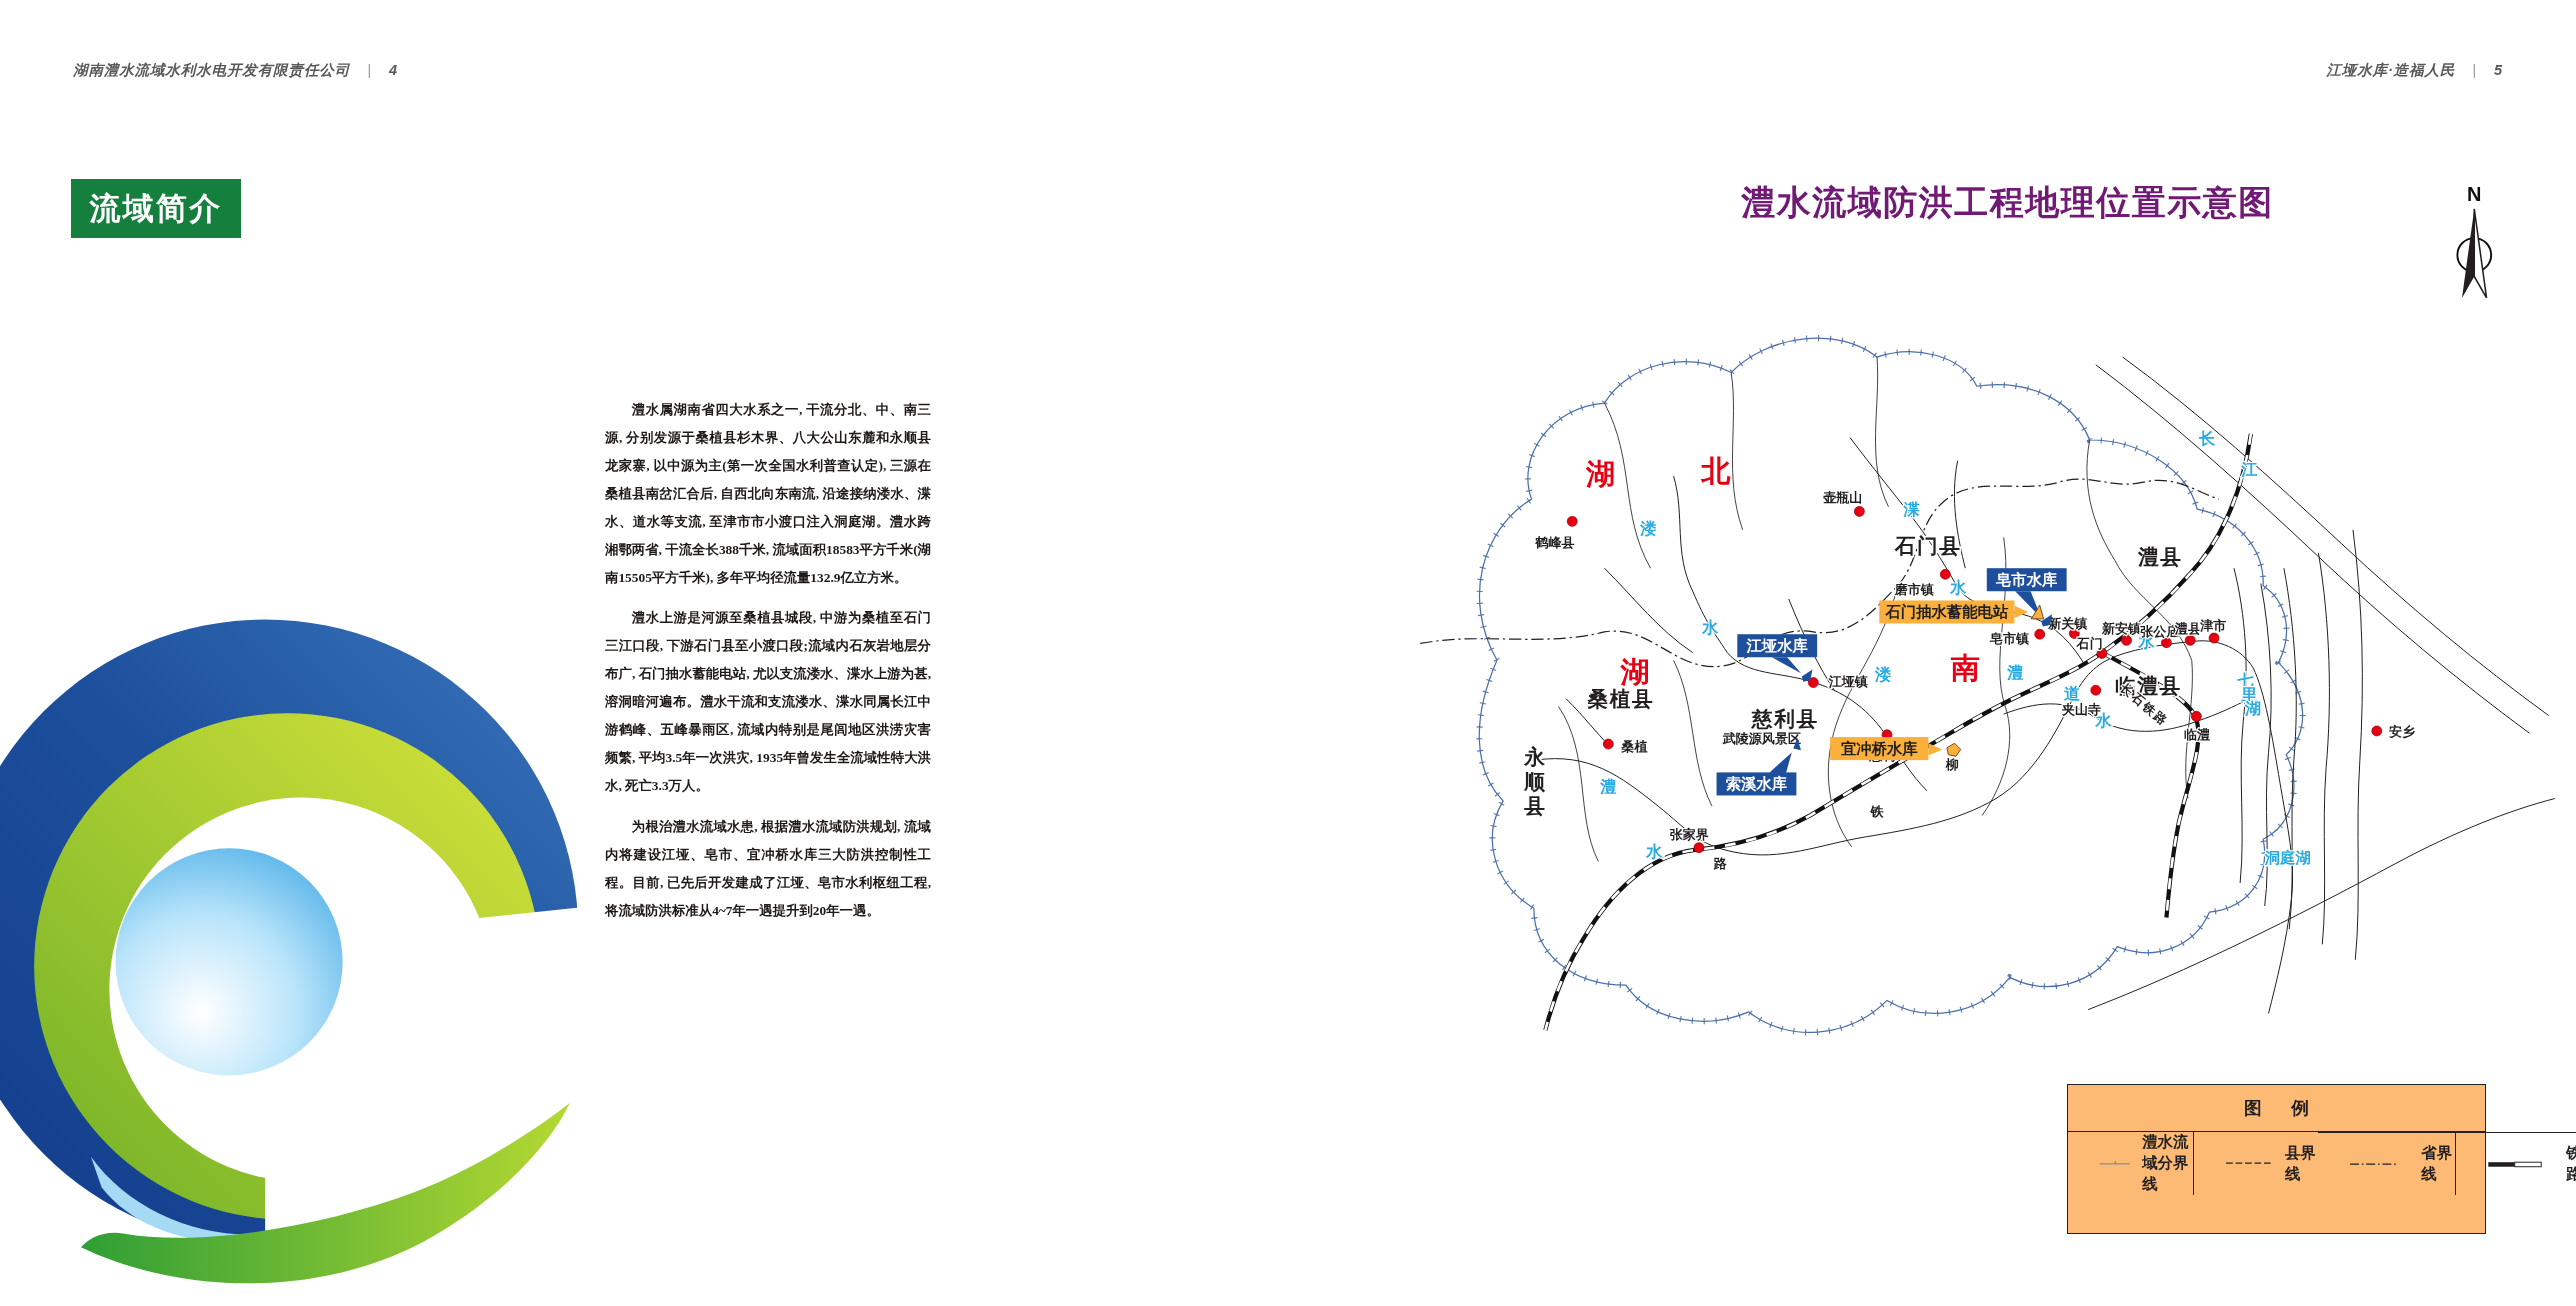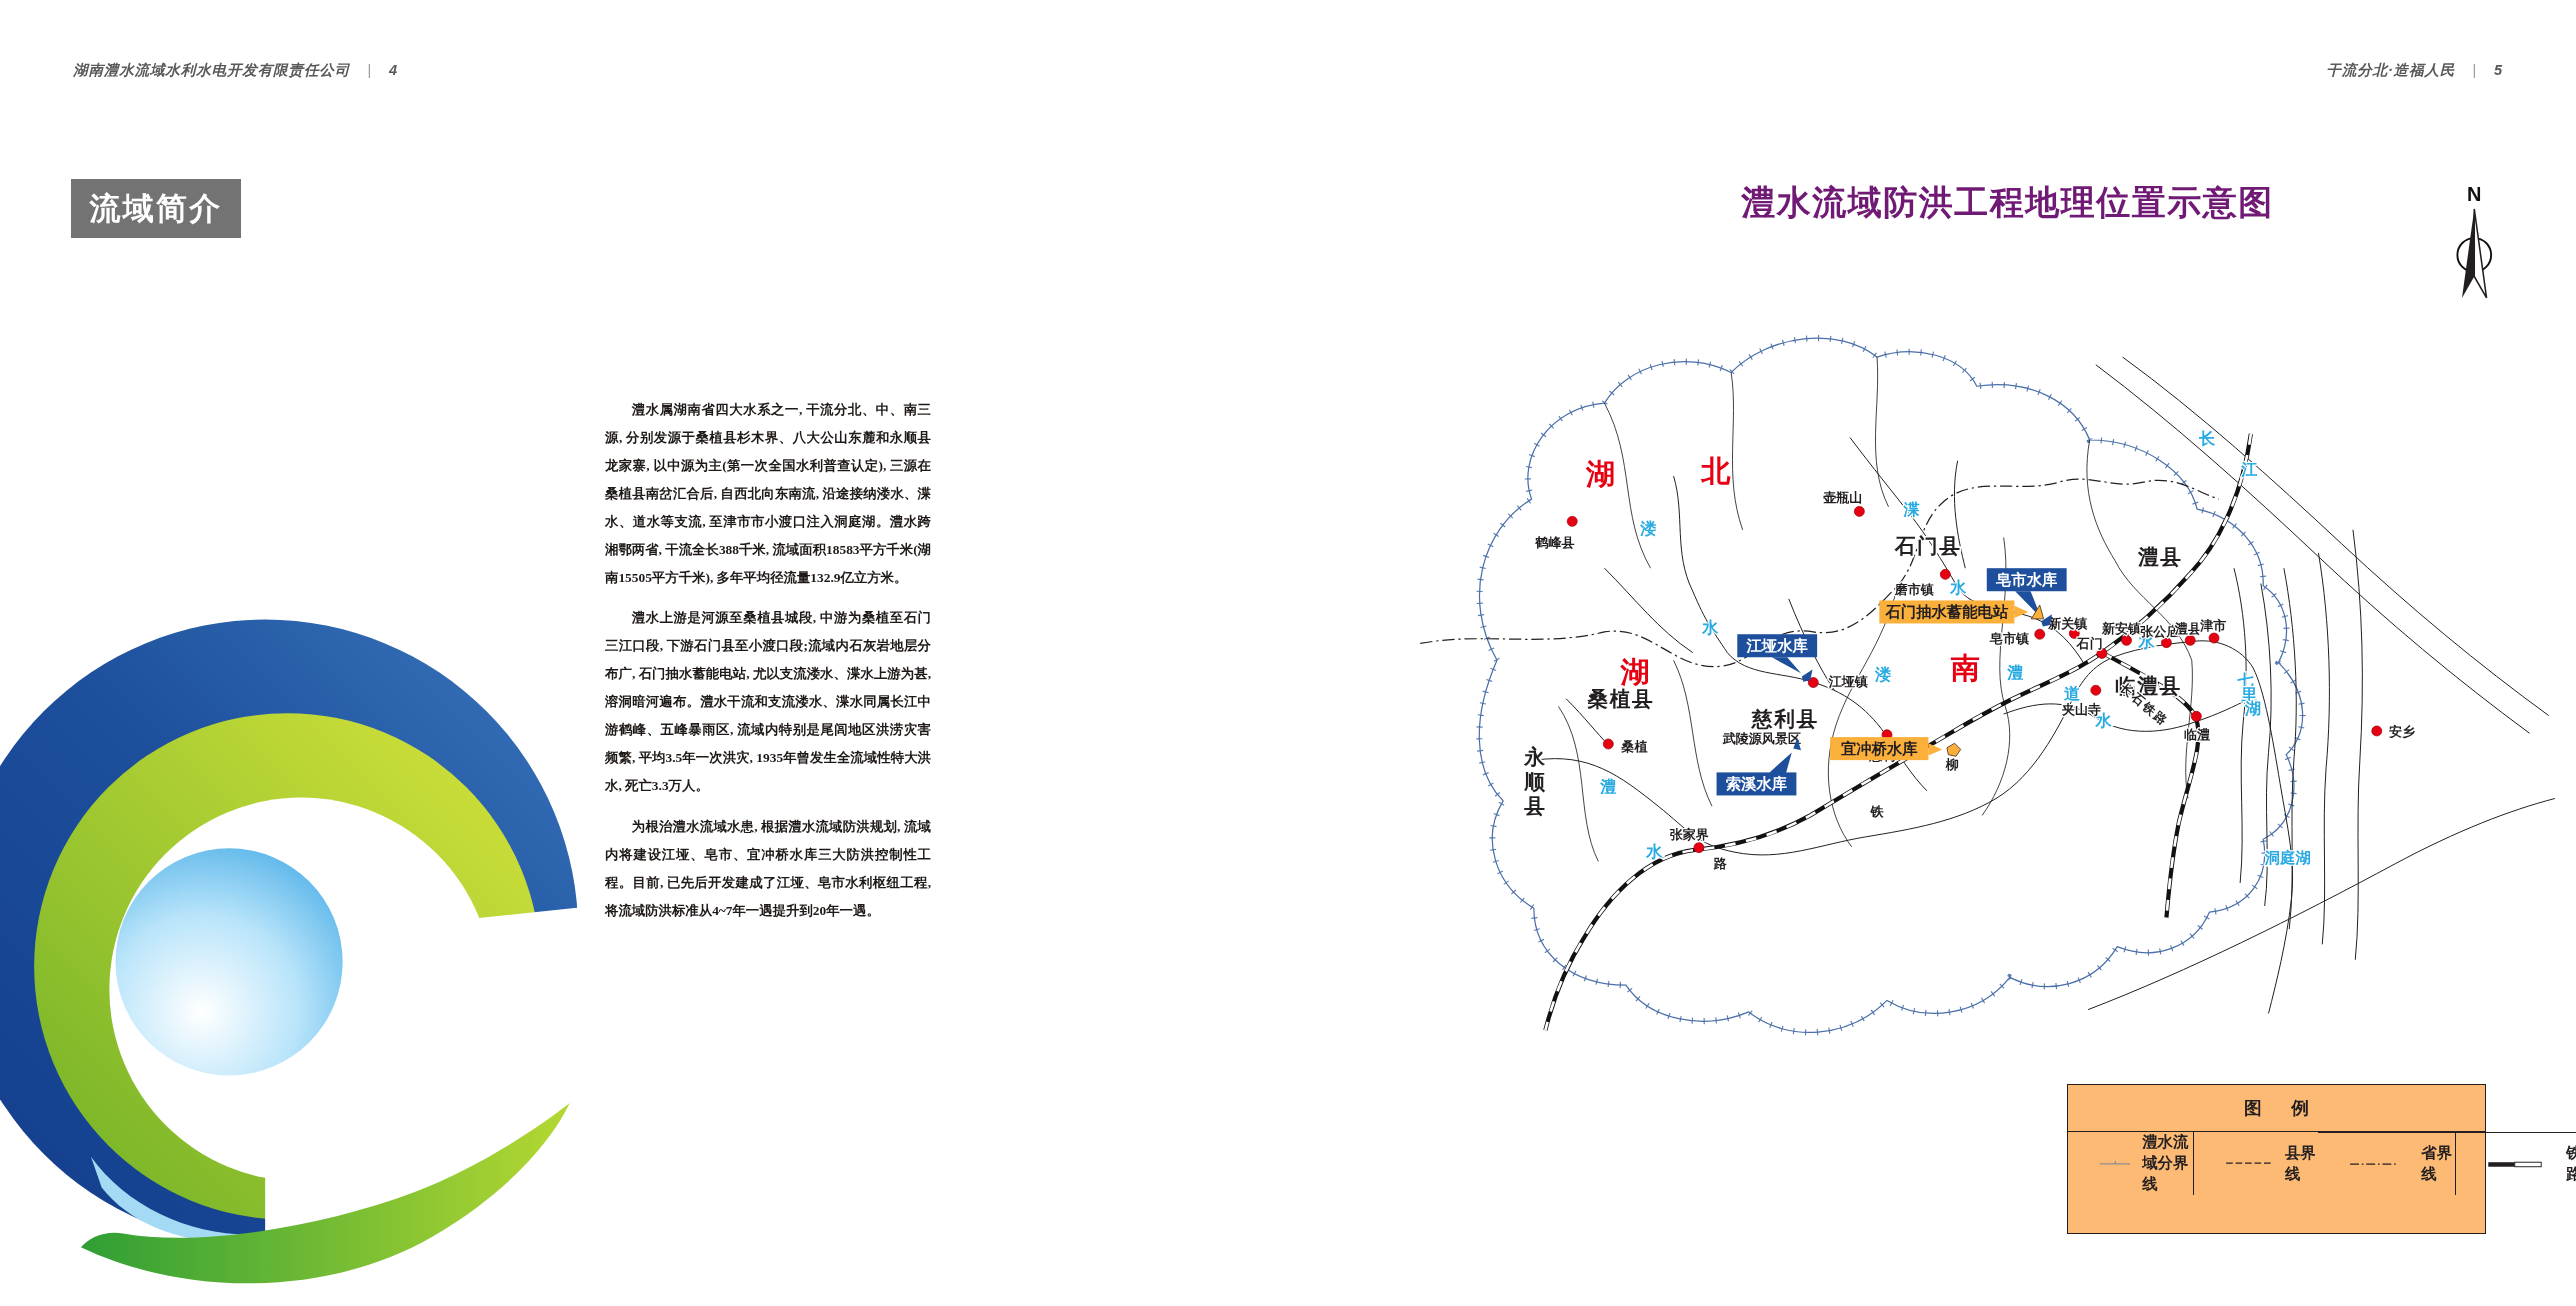--- a/index.html
+++ b/index.html
@@ -6,21 +6,21 @@
   .page{position:relative;width:2576px;height:1306px;background:#ffffff;overflow:hidden;
         font-family:"Liberation Sans",sans-serif;}
 
   
   .hdr{position:absolute;top:61px;font-size:14.6px;font-weight:bold;color:#58595b;letter-spacing:0.8px;font-style:italic;}
   .hdr-left{left:73px;}
   .hdr-right{right:73px;text-align:right;}
   .hdr .sep{color:#9b9b9d;font-weight:normal;margin:0 12.3px;}
 
   
-  .section-title{position:absolute;left:71px;top:179px;width:170px;height:59px;background:#737373;
+  .section-title{position:absolute;left:71px;top:179px;width:170px;height:59px;background:#15803d;
     color:#fff;font-size:31px;font-weight:bold;display:flex;align-items:center;justify-content:center;
     letter-spacing:2.3px;}
 
   
   .body-text{position:absolute;left:605px;top:396px;width:326px;
     font-family:"Liberation Serif",serif;font-weight:bold;font-size:13.4px;line-height:28px;
     color:#1f1a17;text-align:justify;}
   .body-text p{margin:0 0 12.3px 0;text-indent:2em;}
 
   
@@ -61,21 +61,21 @@
 
 <div class="page">
 
   <div class="hdr hdr-left">
     <span>湖南澧水流域水利水电开发有限责任公司</span>
     <span class="sep">|</span>
     <span>4</span>
   </div>
 
   <div class="hdr hdr-right">
-    <span>干流分北·造福人民</span>
+    <span>江垭水库·造福人民</span>
     <span class="sep">|</span>
     <span>5</span>
   </div>
 
   <div class="section-title">流域简介</div>
 
   <svg class="logo-svg" width="584" height="729" viewBox="0 0 760 950">
     <defs>
       <linearGradient id="gBlue" x1="0" y1="1" x2="1" y2="0">
         <stop offset="0" stop-color="#123c8b"></stop>

